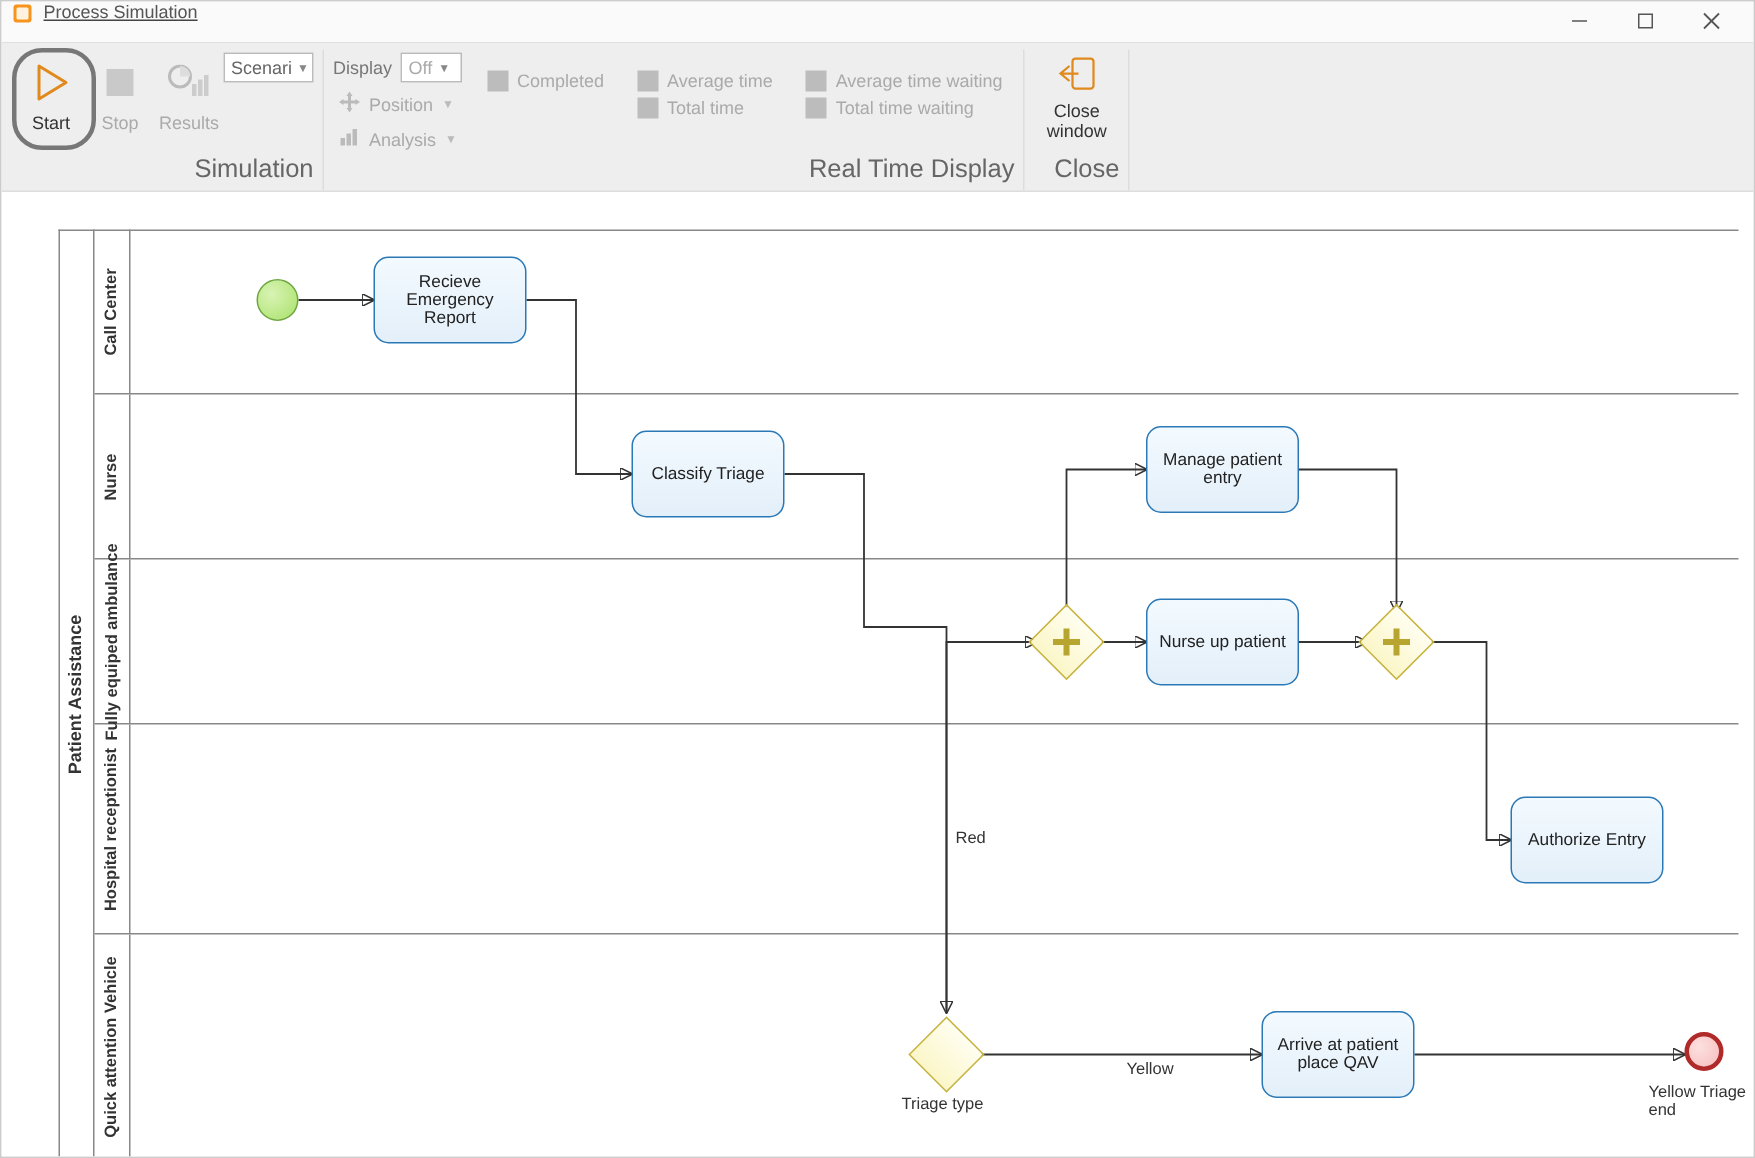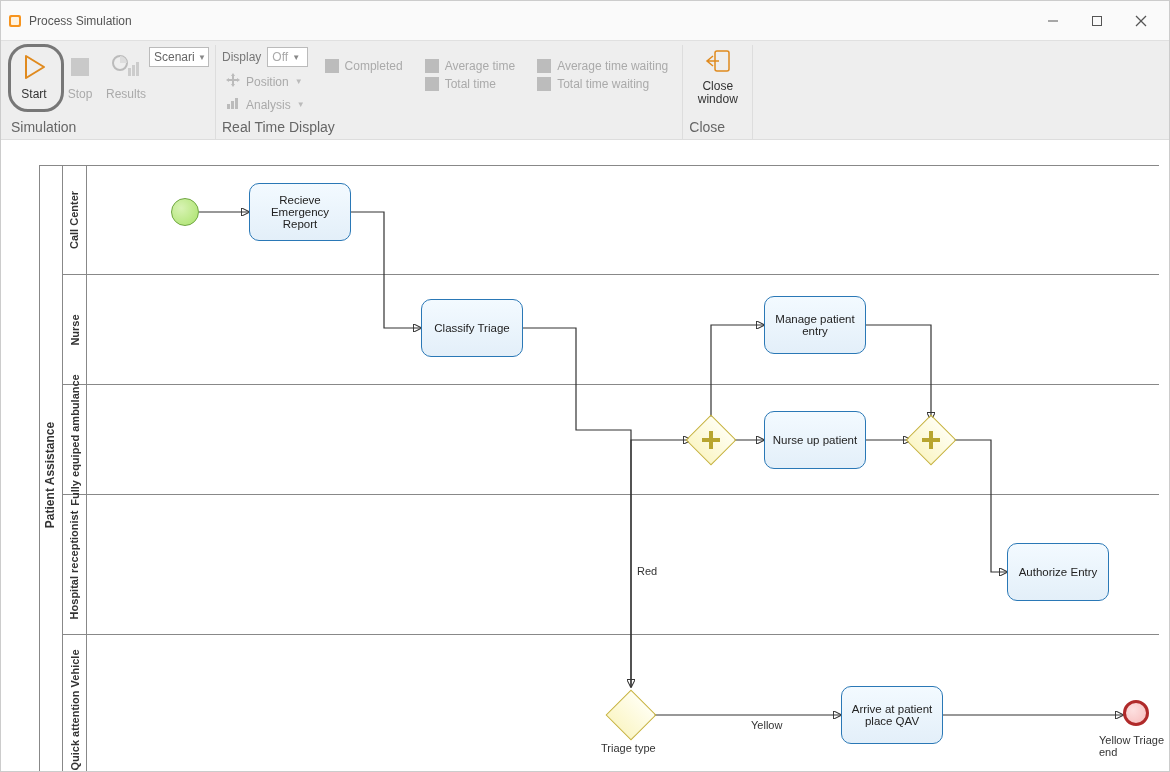--- a/index.html
+++ b/index.html
@@ -1,29 +1,29 @@
 <!DOCTYPE html>
 <html><head>
 <meta charset="utf-8">
 <style>
   * { box-sizing: border-box; }
   html,body { margin:0; padding:0; font-family: "Segoe UI", Arial, sans-serif; font-size:12px; color:#444; background:#fff;}
   .window { width:1170px; height:772px; border:1px solid #ccc; display:flex; flex-direction:column; overflow:hidden;}
   
-  .titlebar { height:40px; display:flex; align-items:center; padding:0 6px; border-bottom:1px solid #e0e0e0; background:#fafafa;}
+  .titlebar { height:28px; display:flex; padding:0 6px; border-bottom:1px solid #e0e0e0; background:#fafafa;text-decoration:underline;}
   .titlebar .app-icon { width:16px; height:16px; margin-right:6px; display:flex; align-items:center; justify-content:center;}
   .titlebar .title { flex:1; color:#555; font-size:12px;}
   .win-btns { display:flex; gap:0;}
   .win-btn { width:44px; height:26px; display:flex; align-items:center; justify-content:center; color:#555;}
   
   .ribbon { background:#eeeeee; border-bottom:1px solid #ddd; padding:4px 4px 0 4px; display:flex; align-items:stretch; height:99px;}
   .group { display:flex; flex-direction:column; padding:0 6px; border-right:1px solid #ddd; }
   .group:last-child { border-right:none;}
   .group-body { flex:1; display:flex; align-items:flex-start; gap:0px;}
-  .group-title { text-align:left; font-size:14px; color:#666; padding:2px 0 4px 0;}
+  .group-title { text-align:right; font-size:17px; color:#666; padding:2px 0 4px 0;}
   .bigbtn { width:46px; margin:2px 0; text-align:center; color:#333; display:flex; flex-direction:column; align-items:center; gap:4px; padding-top:4px;}
   .bigbtn.disabled { color:#aaa;}
   .bigbtn .icon { width:28px; height:28px; display:flex; align-items:center; justify-content:center;}
   .bigbtn .icon.large { width:32px; height:32px;}
   .smalldrop { display:inline-flex; align-items:center; background:#fff; border:1px solid #bbb; height:20px; padding:0 2px 0 4px; color:#666; gap:4px;}
   .smalldrop .caret { font-size:8px; color:#888;}
   .row { display:flex; align-items:center; gap:6px;}
   .rtd-col { display:flex; flex-direction:column; gap:4px; padding:2px 8px 0 8px;margin-top:10px;}
   .chk { display:flex; align-items:center; gap:6px; color:#aaa;}
   .chk .box { width:14px; height:14px; background:#bcbcbc;}

